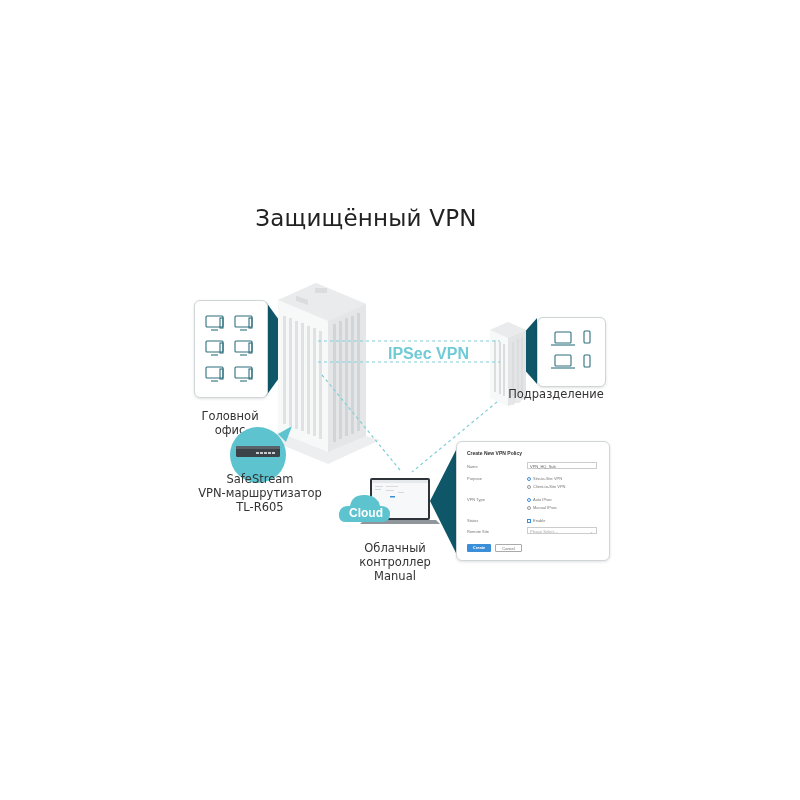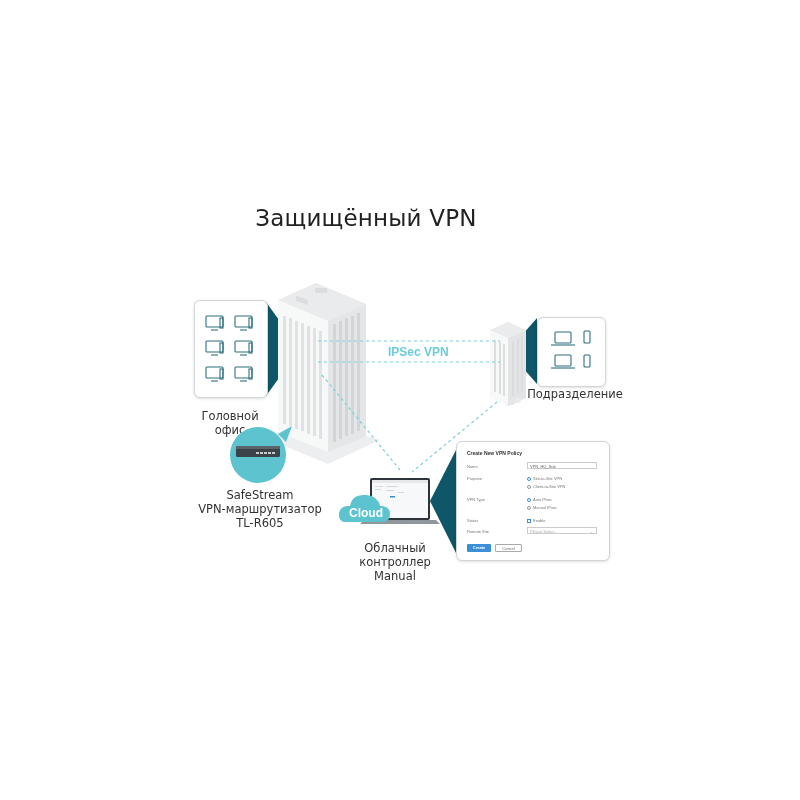--- a/index.html
+++ b/index.html
@@ -2,21 +2,21 @@
 <html><head>
 <meta charset="utf-8">
 <style>
   html, body { margin:0; padding:0; background:#ffffff; }
   body { width:800px; height:800px; position:relative; overflow:hidden; font-family:"DejaVu Sans", sans-serif; color:#333; }
   .abs { position:absolute; }
   .title { left:0; top:205px; width:732px; text-align:center; font-size:23px; color:#222; letter-spacing:0.2px; }
   .label { font-size:11.5px; color:#333; text-align:center; line-height:14px; }
   .panel { background:#fff; border:1px solid #d0d5d7; border-radius:6px; box-shadow:0 1px 3px rgba(0,0,0,0.12); }
   .dash { stroke:#7ecfd9; stroke-width:1.2; stroke-dasharray:3 3; fill:none; }
-  .ipsec { font-family:"Liberation Sans", sans-serif; font-weight:bold; font-size:12px; color:#6fcbd6; }
+  .ipsec { font-family:"Liberation Sans", sans-serif; font-weight:bold; font-size:16px; color:#6fcbd6; }
   .cloud-text { font-family:"Liberation Sans", sans-serif; font-weight:bold; font-size:12px; color:#fff; }
   
   .form { left:456px; top:441px; width:152px; height:118px; font-family:"Liberation Sans", sans-serif; color:#555; }
   .form .ftitle { position:absolute; left:10px; top:8px; font-size:5px; font-weight:bold; color:#333; }
   .form .flabel { position:absolute; left:10px; font-size:4px; color:#777; }
   .form .fval { position:absolute; left:70px; font-size:4px; color:#777; display:flex; align-items:center; gap:2px; }
   .radio { width:4px; height:4px; border:0.6px solid #999; border-radius:50%; display:inline-block; box-sizing:border-box; }
   .radio.on { border-color:#3a8fd8; background:radial-gradient(circle,#3a8fd8 40%,#fff 45%); }
   .cbox { width:4px; height:4px; border:0.6px solid #3a8fd8; display:inline-block; box-sizing:border-box; }
   .finput { position:absolute; left:70px; width:70px; height:7px; border:0.6px solid #ccc; font-size:4px; line-height:7px; padding-left:2px; box-sizing:border-box; color:#666; }
@@ -140,38 +140,38 @@
       <g>
           <rect x="17" y="37" width="16" height="11" rx="1"></rect>
           <line x1="13" y1="50" x2="37" y2="50"></line>
         </g>
       <g>
           <rect x="46" y="37" width="6" height="12" rx="1"></rect>
         </g>
     </g>
   </svg>
 </div>
-<div class="abs label" style="left:525px;top:387px;width:100px;">Подразделение</div>
+<div class="abs label" style="left:506px;top:387px;width:100px;">Подразделение</div>
 
 <svg class="abs" style="left:226px;top:424px" width="70" height="62">
   <path d="M52 10 L66 2 L60 18 Z" fill="#5cc3cf"></path>
   <circle cx="32" cy="31" r="28" fill="#5cc3cf"></circle>
   <g>
     <rect x="10" y="22" width="44" height="11" rx="1.5" fill="#3b4348"></rect>
     <rect x="10" y="22" width="44" height="3" fill="#5a6369"></rect>
     <g fill="#c8ccce">
         <rect x="30" y="28" width="3" height="2"></rect>
         <rect x="34" y="28" width="3" height="2"></rect>
         <rect x="38" y="28" width="3" height="2"></rect>
         <rect x="42" y="28" width="3" height="2"></rect>
         <rect x="46" y="28" width="3" height="2"></rect>
       </g>
   </g>
 </svg>
-<div class="abs label" style="left:190px;top:488px;width:140px;">
+<div class="abs label" style="left:190px;top:472px;width:140px;">
   <div>SafeStream</div>
   <div>VPN-маршрутизатор</div>
   <div>TL-R605</div>
 </div>
 
 <svg class="abs" style="left:338px;top:476px" width="104" height="50">
   <g>
     <rect x="32" y="2" width="60" height="42" rx="2" fill="#2d3338"></rect>
     <rect x="34" y="4" width="56" height="38" fill="#f7f8f9"></rect>
     <rect x="34" y="4" width="56" height="3" fill="#e6e9eb"></rect>

